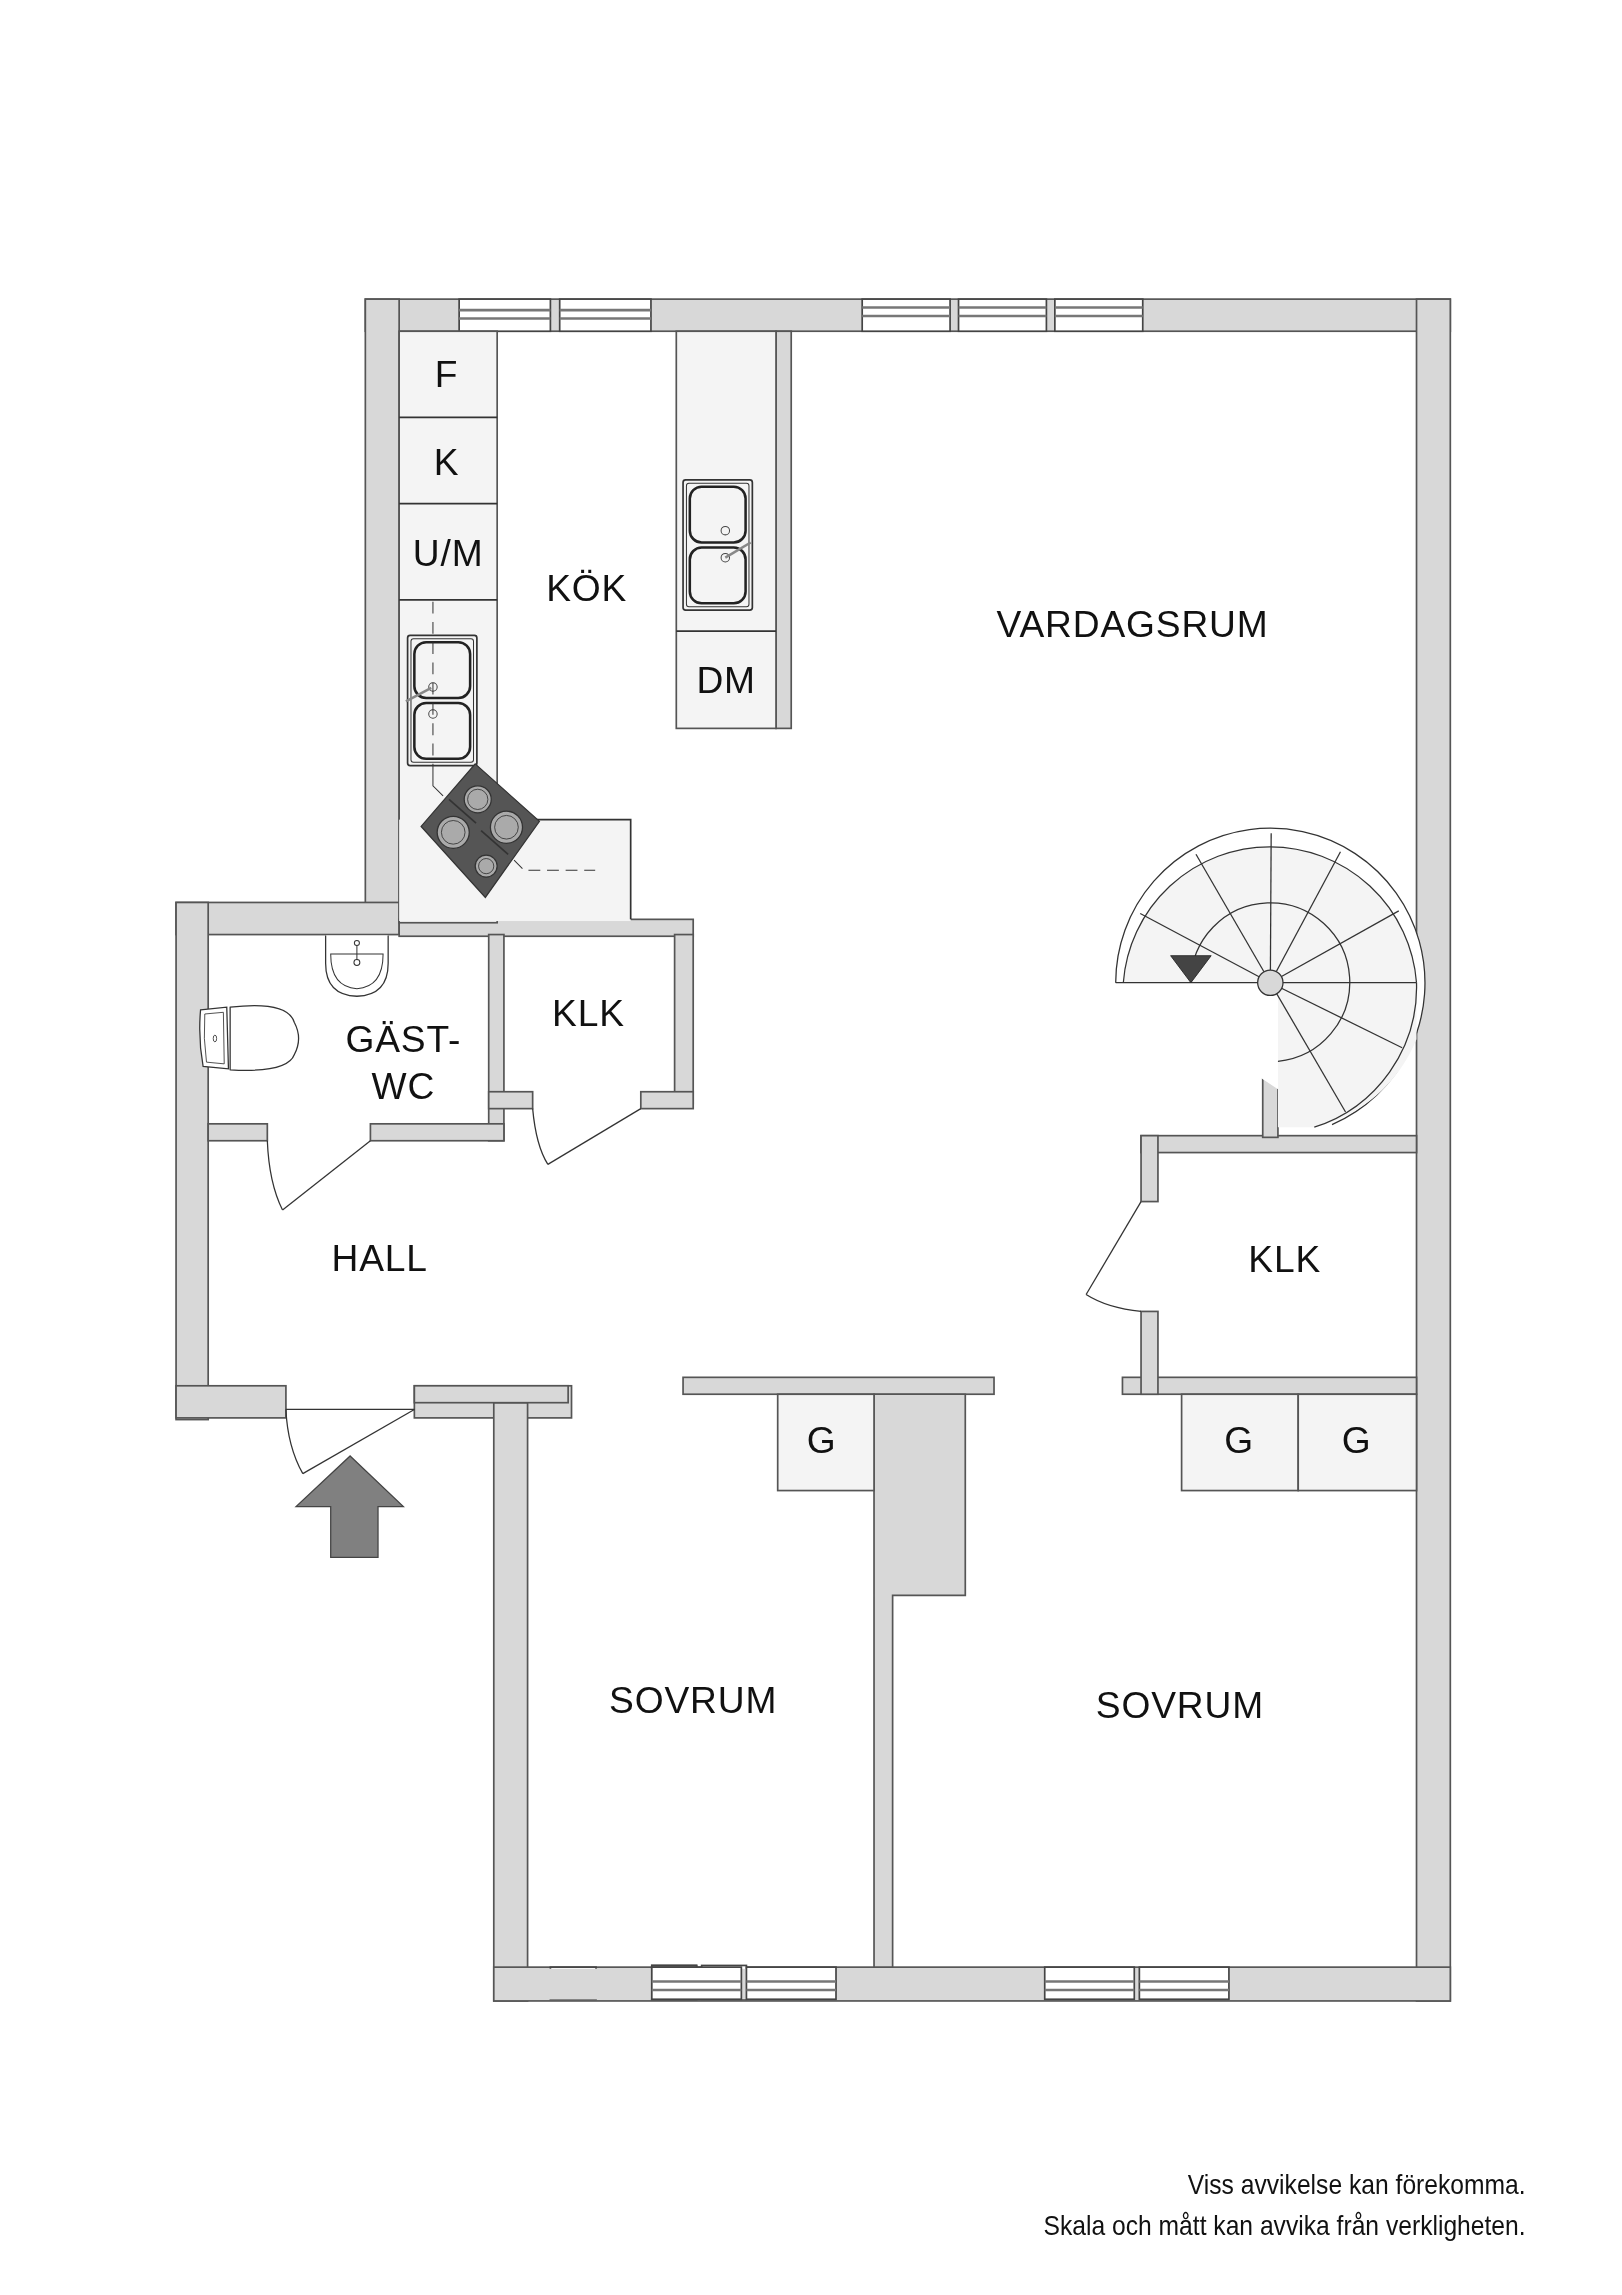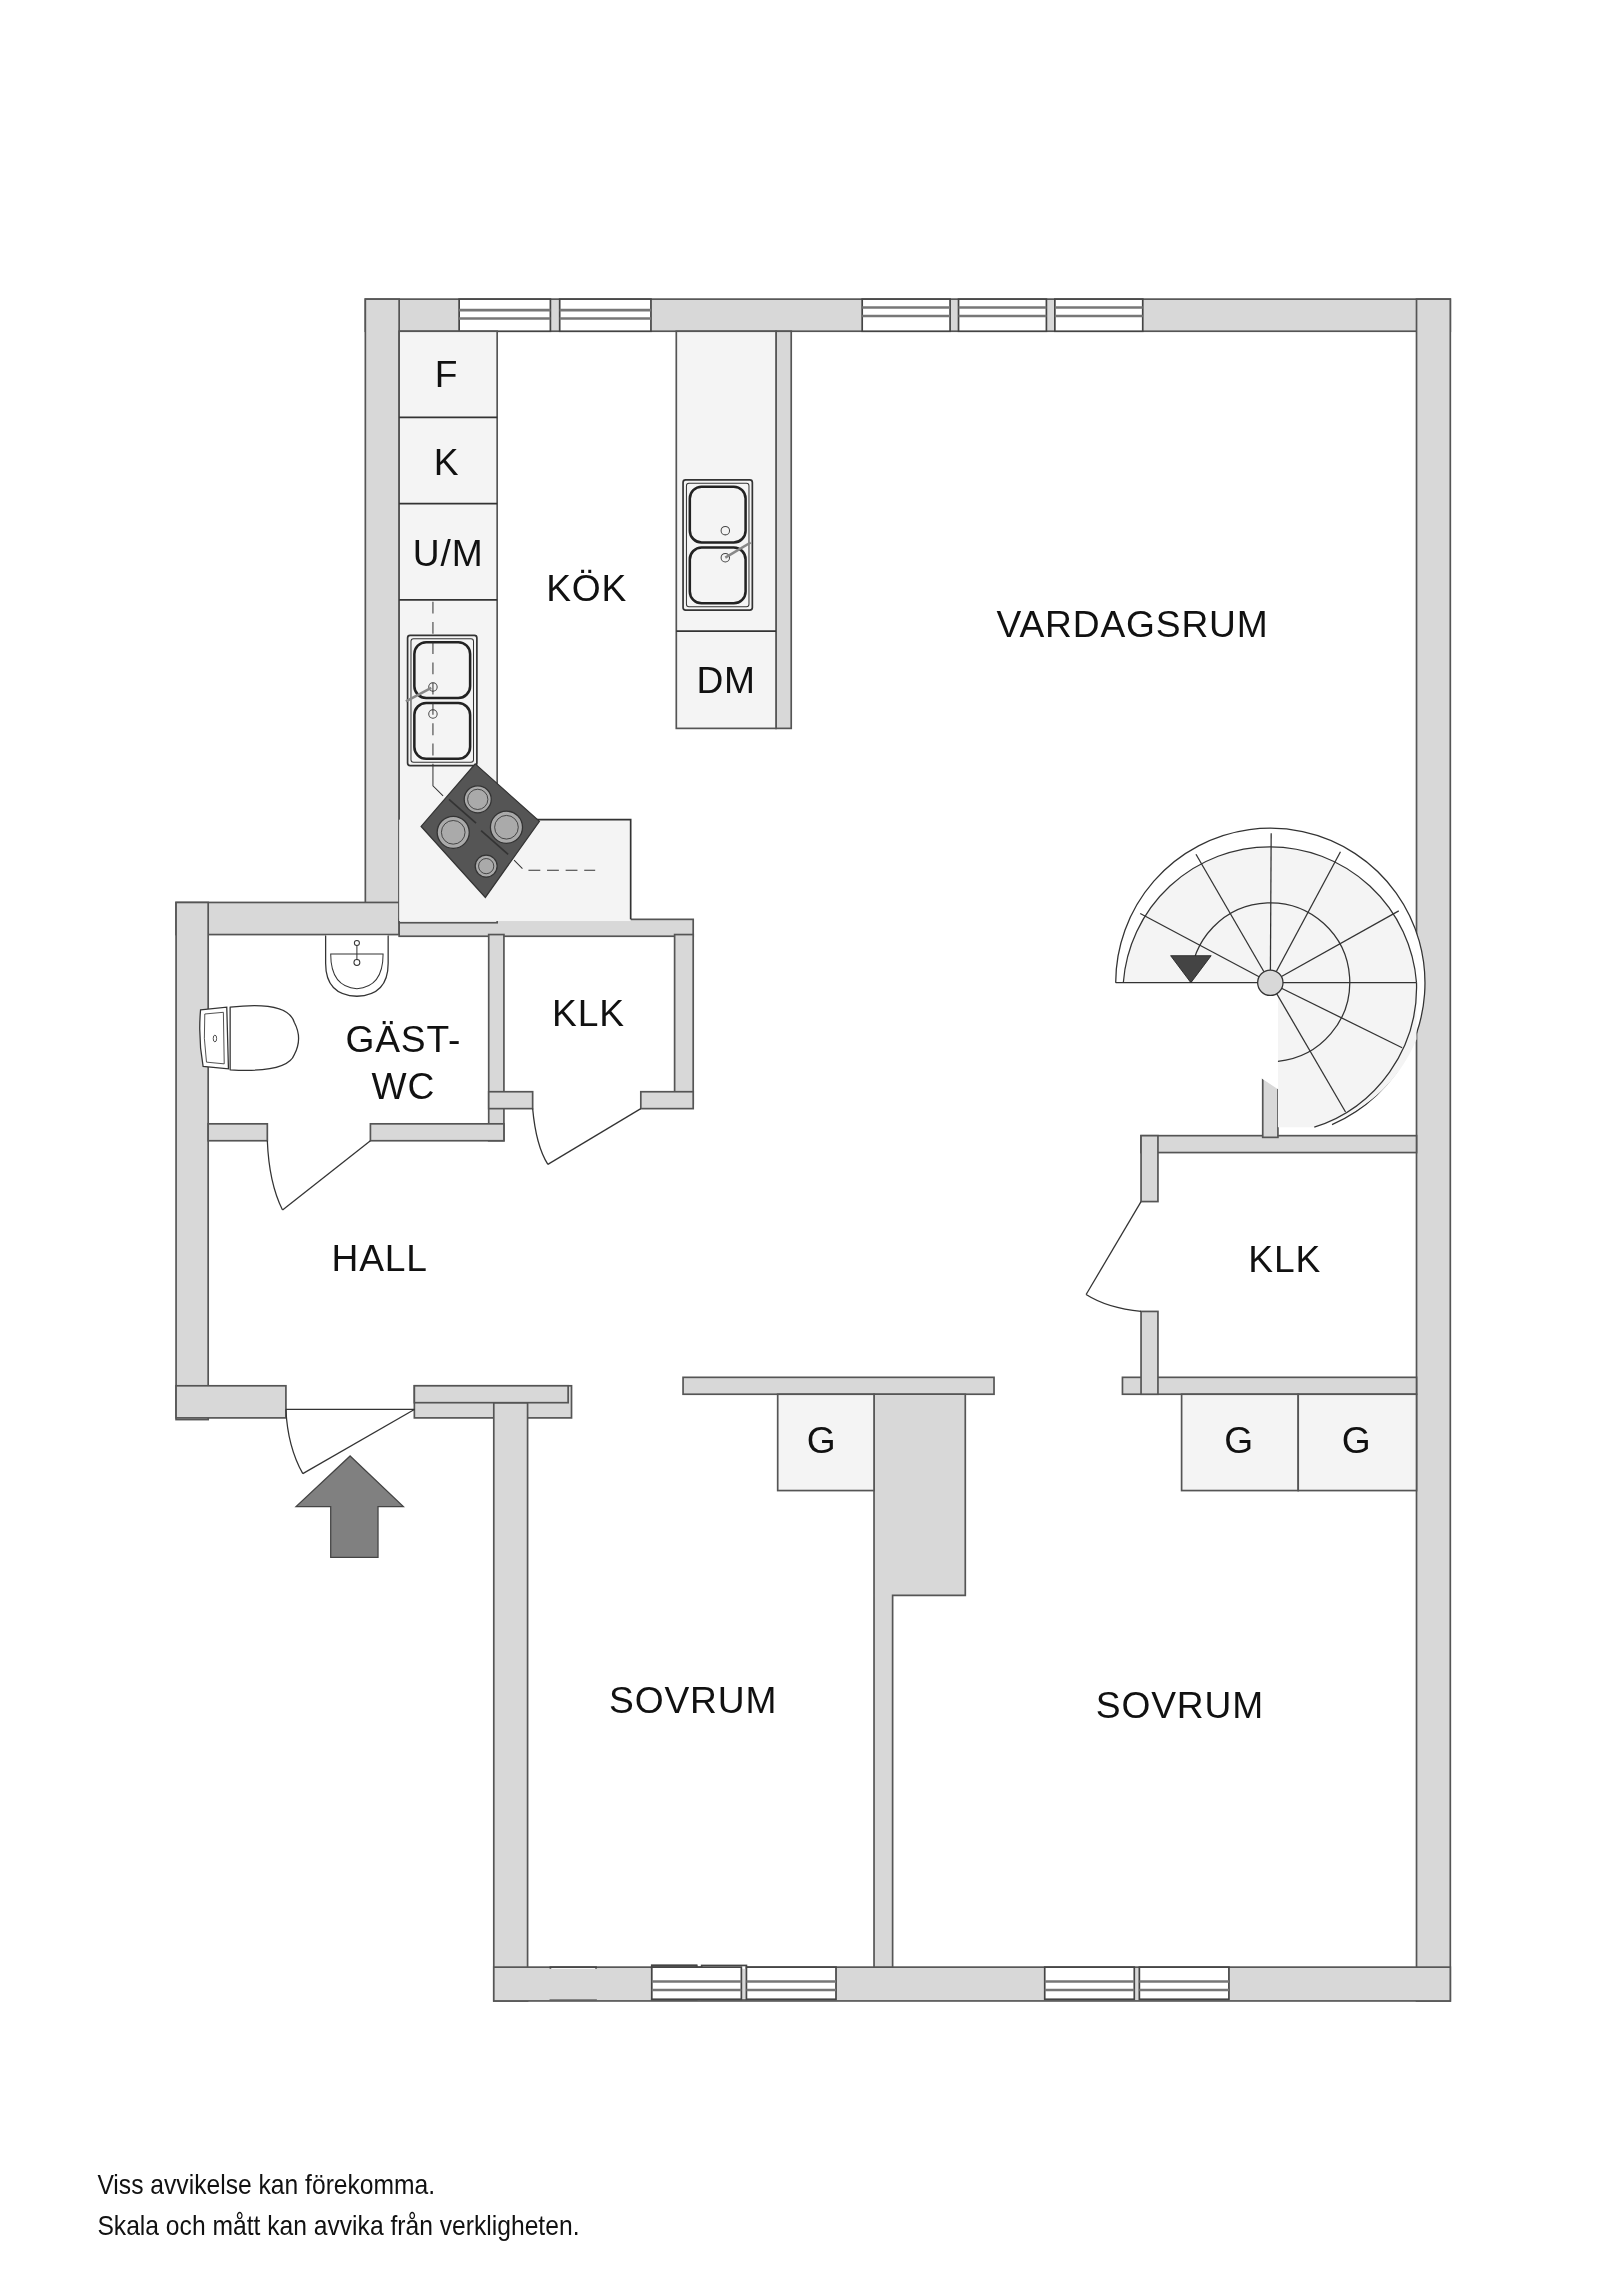--- a/index.html
+++ b/index.html
@@ -4,21 +4,21 @@
 <style>
   html, body { margin: 0; padding: 0; background: #ffffff; }
   body { width: 1623px; height: 2295px; position: relative; overflow: hidden; }
   #plan { position: absolute; left: 0; top: 0; width: 1623px; height: 2295px; }
   .wall { fill: #d8d8d8; stroke: #555555; stroke-width: 2; }
   .cab { fill: #f4f4f4; stroke: #555555; stroke-width: 2; }
   .line { fill: none; stroke: #333333; stroke-width: 2; }
   .win { fill: #ffffff; stroke: #444444; stroke-width: 2; }
   .winbar { stroke: #777777; stroke-width: 3; }
   .label { font-family: "Liberation Sans", "DejaVu Sans", sans-serif; font-size: 44px; fill: #111111; text-anchor: middle; dominant-baseline: middle; letter-spacing: 1px; }
-  #disclaimer { position: absolute; left: 0; width: 1623px; top: 2164px; text-align: left; font-family: "Liberation Sans", "DejaVu Sans", sans-serif; font-size: 28px; line-height: 41px; color: #111111; }
+  #disclaimer { position: absolute; left: 0; width: 1623px; top: 2164px; text-align: right; font-family: "Liberation Sans", "DejaVu Sans", sans-serif; font-size: 28px; line-height: 41px; color: #111111; }
   #disclaimer div { transform: scaleX(0.88); }
 </style>
 </head>
 <body>
 
 <svg id="plan" viewBox="0 0 1920 2716" xmlns="http://www.w3.org/2000/svg">
 
   <g>
 
     <rect class="wall" x="432" y="354" width="1284" height="38"></rect>

